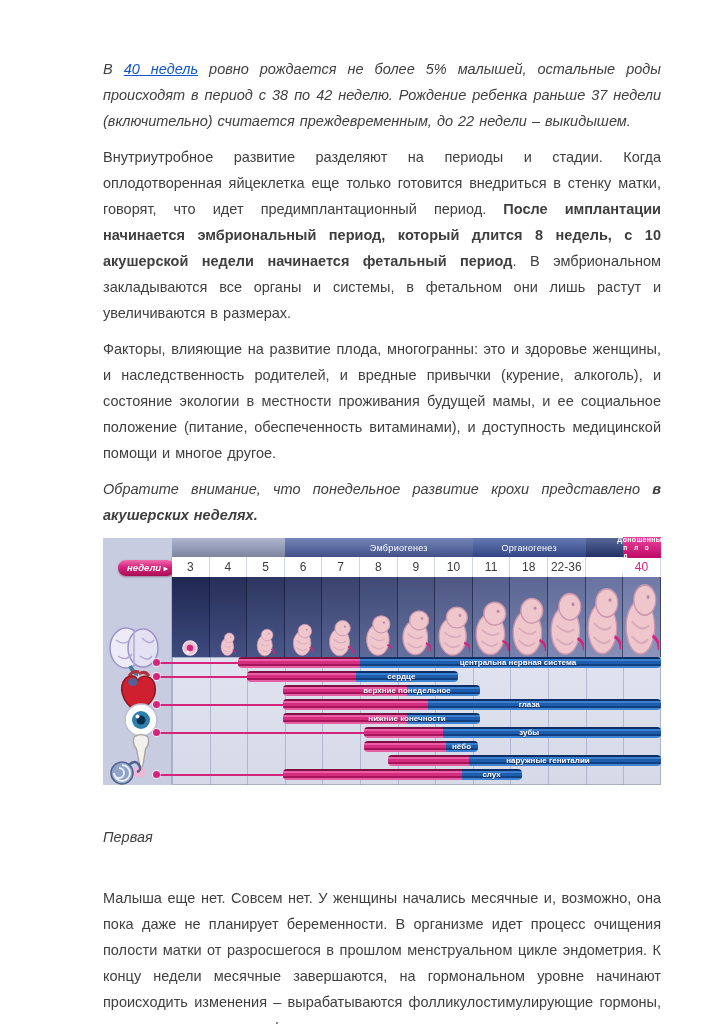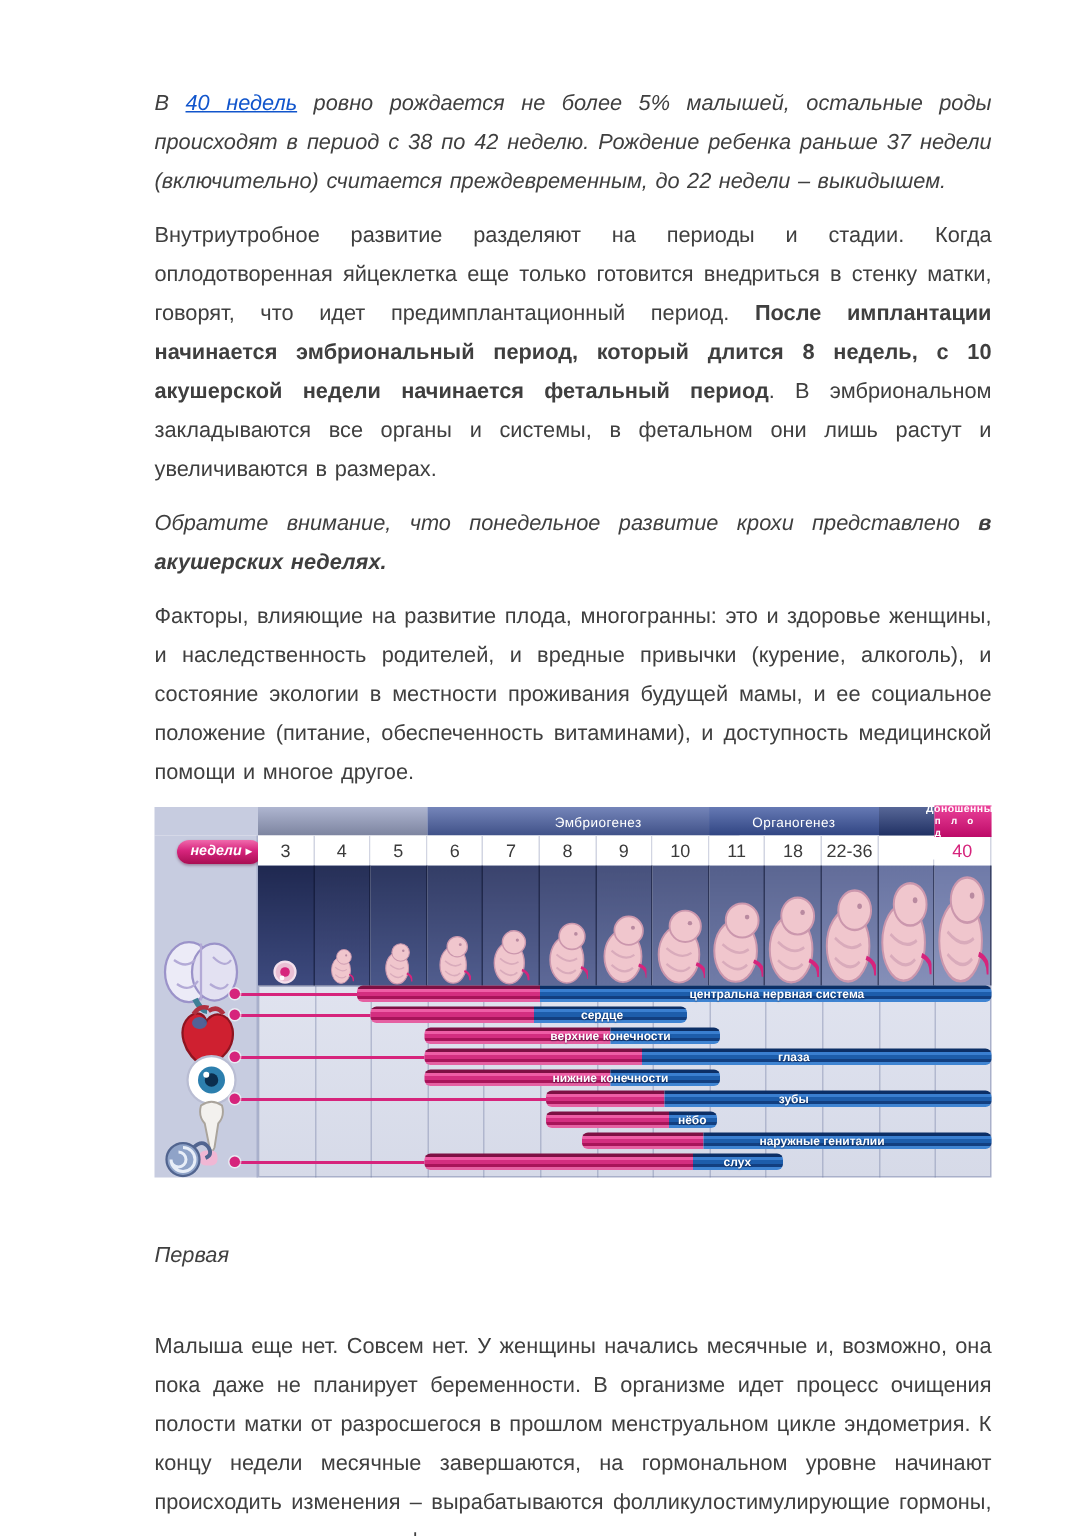--- a/index.html
+++ b/index.html
@@ -60,23 +60,23 @@
 </head>
 <body>
 
 <div class="page">
   <div class="content">
 
     <p class="para italic"><span>В </span><a class="doclink">40 недель</a><span> ровно рождается не более 5% малышей, остальные роды происходят в период с 38 по 42 неделю. Рождение ребенка раньше 37 недели (включительно) считается преждевременным, до 22 недели – выкидышем.</span></p>
 
     <p class="para"><span>Внутриутробное развитие разделяют на периоды и стадии. Когда оплодотворенная яйцеклетка еще только готовится внедриться в стенку матки, говорят, что идет предимплантационный период. </span><span class="bold">После имплантации начинается эмбриональный период, который длится 8 недель, с 10 акушерской недели начинается фетальный период</span><span>. В эмбриональном закладываются все органы и системы, в фетальном они лишь растут и увеличиваются в размерах.</span></p>
 
+    <p class="para">Факторы, влияющие на развитие плода, многогранны: это и здоровье женщины, и наследственность родителей, и вредные привычки (курение, алкоголь), и состояние экологии в местности проживания будущей мамы, и ее социальное положение (питание, обеспеченность витаминами), и доступность медицинской помощи и многое другое.</p>
+
     <p class="para italic"><span>Обратите внимание, что понедельное развитие крохи представлено </span><span class="bold">в акушерских неделях.</span></p>
-
-    <p class="para">Факторы, влияющие на развитие плода, многогранны: это и здоровье женщины, и наследственность родителей, и вредные привычки (курение, алкоголь), и состояние экологии в местности проживания будущей мамы, и ее социальное положение (питание, обеспеченность витаминами), и доступность медицинской помощи и многое другое.</p>
 
     <div class="diagram">
       <div class="corner"></div>
       <div id="phase-row"></div>
       <div id="weeks-row"></div>
       <div class="rail">
         <span class="pill"><span>недели</span> <span class="arr">▸</span></span>
       </div>
       <div id="embryo-strip"></div>
       <div class="bars-bg"></div>
@@ -234,21 +234,21 @@
         <div class="seg critical" style="top: 119px; left: 134.8px; width: 122.2px;"></div>
         <div class="seg less" style="top: 119px; left: 257px; width: 300.8px;"></div>
         <div class="bar-label" style="top: 120px; left: 414.92px;">центральна нервная система</div>
         <div class="leader" style="top: 137.5px; left: 56px; width: 88.2px;"></div>
         <div class="dot" style="left: 50px; top: 135px;"></div>
         <div class="seg critical" style="top: 133px; left: 144.2px; width: 109.04px;"></div>
         <div class="seg less" style="top: 133px; left: 253.24px; width: 101.52px;"></div>
         <div class="bar-label" style="top: 134px; left: 298.36px;">сердце</div>
         <div class="seg critical" style="top: 147px; left: 179.92px; width: 124.08px;"></div>
         <div class="seg less" style="top: 147px; left: 304px; width: 73.32px;"></div>
-        <div class="bar-label" style="top: 148px; left: 304px;">верхние конечности</div>
+        <div class="bar-label" style="top: 148px; left: 304px;">верхние понедельное</div>
         <div class="leader" style="top: 165.5px; left: 56px; width: 123.92px;"></div>
         <div class="dot" style="left: 50px; top: 163px;"></div>
         <div class="seg critical" style="top: 161px; left: 179.92px; width: 144.76px;"></div>
         <div class="seg less" style="top: 161px; left: 324.68px; width: 233.12px;"></div>
         <div class="bar-label" style="top: 162px; left: 426.2px;">глаза</div>
         <div class="seg critical" style="top: 175px; left: 179.92px; width: 124.08px;"></div>
         <div class="seg less" style="top: 175px; left: 304px; width: 73.32px;"></div>
         <div class="bar-label" style="top: 176px; left: 304px;">нижние конечности</div>
         <div class="leader" style="top: 193.5px; left: 56px; width: 204.76px;"></div>
         <div class="dot" style="left: 50px; top: 191px;"></div>

